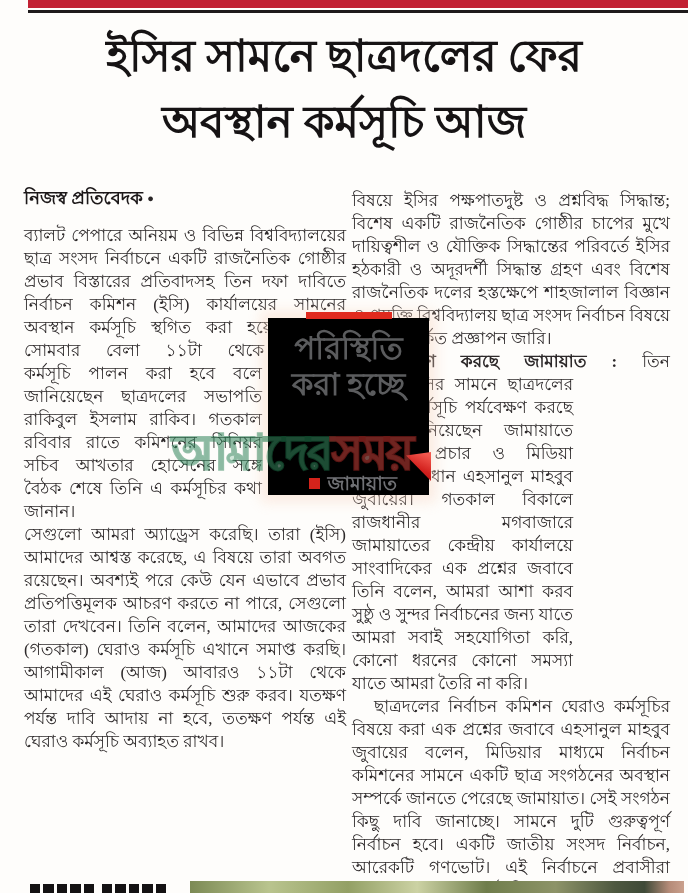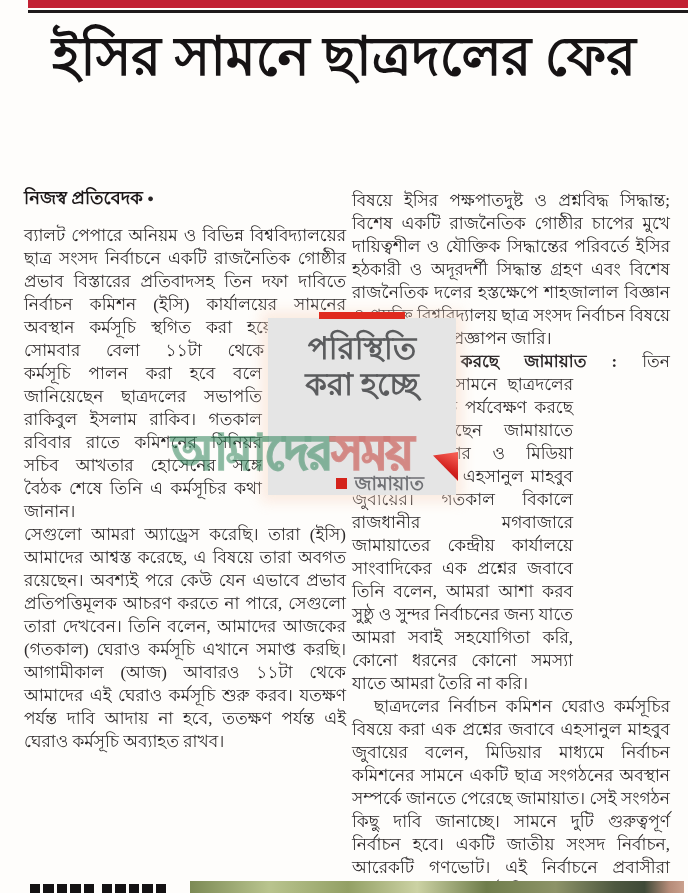--- a/index.html
+++ b/index.html
@@ -7,38 +7,38 @@
     position:relative;width:688px;height:893px;margin:0 auto;
     background:#fefdfb;overflow:hidden;
     font-family:"Liberation Serif","DejaVu Serif",serif;
   }
   
   .topbar{position:absolute;left:28px;right:0;top:0;height:8px;background:#c22133;}
   .topline{position:absolute;left:28px;right:0;top:10px;height:3px;background:#1e1a1b;}
   
   .headline{
     position:absolute;top:24px;left:0;right:0;text-align:center;
-    font-weight:bold;color:#161314;font-size:54px;line-height:66px;
+    font-weight:bold;color:#161314;font-size:44px;line-height:66px;
   }
   
   .col{position:absolute;top:186px;color:#2d292a;}
   .col-left{left:24px;width:322px;}
   .col-right{left:352px;width:318px;top:189px;}
   .col p{margin:0;font-size:17px;line-height:23px;text-align:justify;}
   .indent{text-indent:22px;}
   .cont{text-align-last:justify;}
   .byline{font-weight:bold;font-size:18px;line-height:24px;color:#1c1819;margin-bottom:14px;}
   .byline .dot{font-size:11px;vertical-align:2px;color:#2a2627;}
   .narrow-left{width:238px;}
   .narrow-right{margin-left:97px;width:221px;}
   .lead{font-weight:bold;}
   
   .pullquote{
-    position:absolute;left:268px;top:318px;width:188px;height:177px;
-    background:#e5e5e5;box-shadow:0 0 12px 7px rgba(248,216,196,.45);
+    position:absolute;left:268px;top:318px;width:161px;height:177px;
+    background:#000000;box-shadow:0 0 12px 7px rgba(248,216,196,.45);text-decoration:underline;
   }
   .pq-topbar{position:absolute;top:-6px;left:50%;transform:translateX(-50%);width:86px;height:7px;background:#e02a1e;}
   .pq-text{
     margin-top:13px;text-align:center;font-size:31px;line-height:36px;
     color:#5b5c5e;font-weight:600;
   }
   .pq-attr{
     position:absolute;right:32px;bottom:0;font-size:19px;line-height:22px;
     color:#707175;font-weight:600;white-space:nowrap;
   }
@@ -72,20 +72,21 @@
 </head>
 <body>
 
 <div class="page">
 
   <div class="topbar"></div>
   <div class="topline"></div>
 
   <div class="headline">
     <div>ইসির সামনে ছাত্রদলের ফের</div>
+    <div>অবস্থান কর্মসূচি আজ</div>
   </div>
 
   <div class="col col-left">
     <div class="byline">
       <span>নিজস্ব প্রতিবেদক</span>
       <span class="dot">●</span>
     </div>
     <p class="cont">ব্যালট পেপারে অনিয়ম ও বিভিন্ন বিশ্ববিদ্যালয়ের ছাত্র সংসদ নির্বাচনে একটি রাজনৈতিক গোষ্ঠীর প্রভাব বিস্তারের প্রতিবাদসহ তিন দফা দাবিতে নির্বাচন কমিশন (ইসি) কার্যালয়ের সামনের অবস্থান কর্মসূচি স্থগিত করা হয়েছে। আজ সোমবার বেলা ১১টা থেকে আবারও</p>
     <div class="narrow-left">
       <p>কর্মসূচি পালন করা হবে বলে জানিয়েছেন ছাত্রদলের সভাপতি রাকিবুল ইসলাম রাকিব। গতকাল রবিবার রাতে কমিশনের সিনিয়র সচিব আখতার হোসেনের সঙ্গে বৈঠক শেষে তিনি এ কর্মসূচির কথা জানান।</p>

